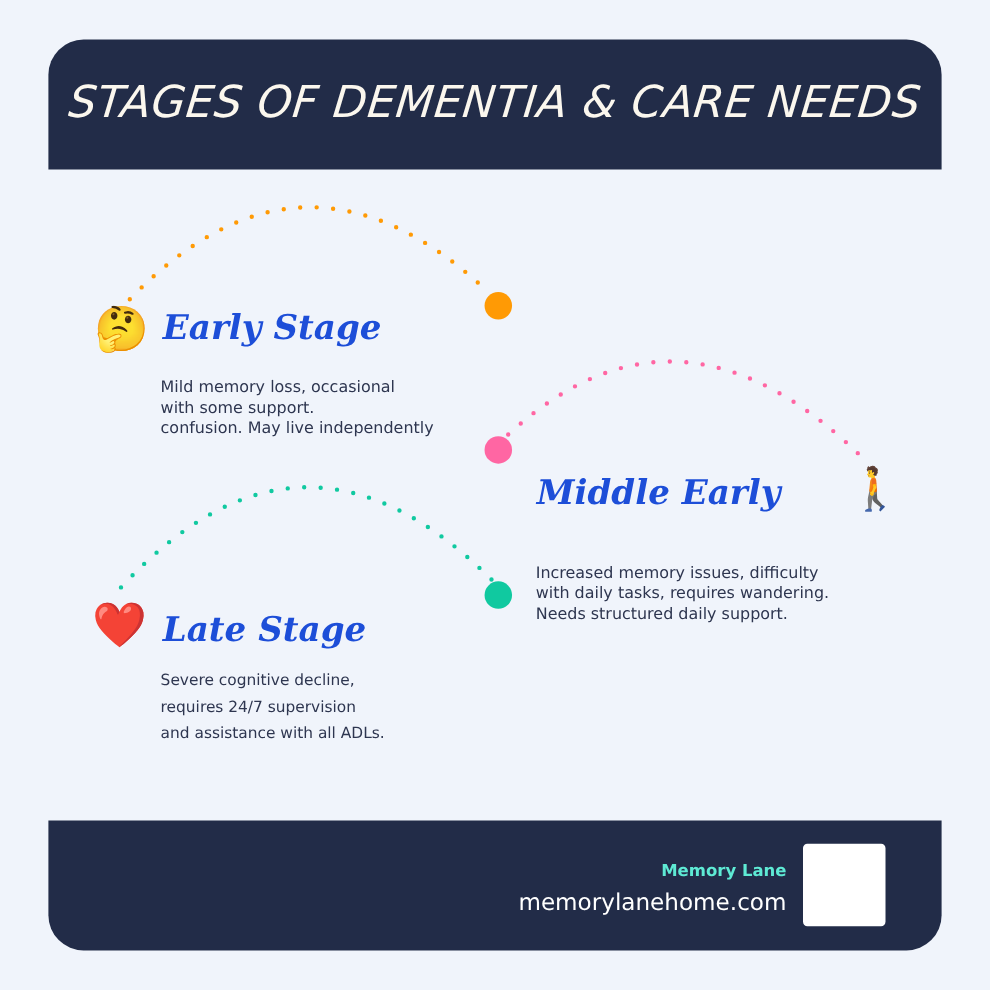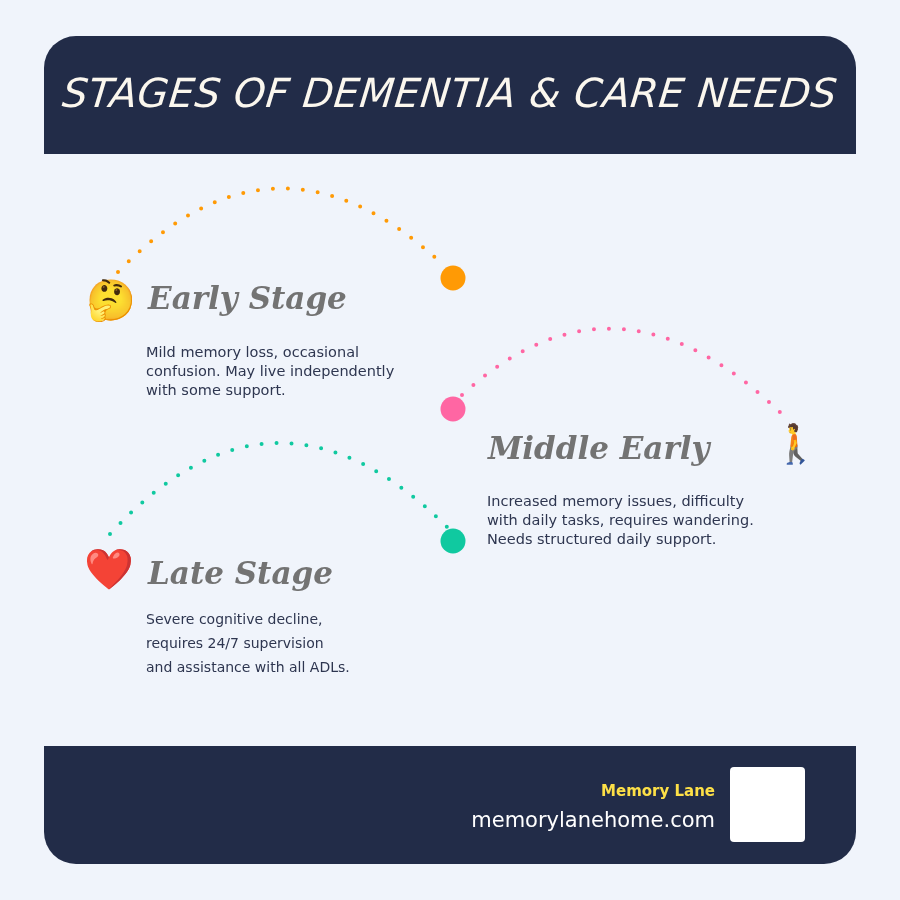--- a/index.html
+++ b/index.html
@@ -1,26 +1,26 @@
 <!DOCTYPE html>
 <html><head>
 <meta charset="utf-8">
 <style>
   html, body { margin:0; padding:0; }
   body { width:900px; height:900px; background:#f0f4fb; position:relative; overflow:hidden; font-family:"DejaVu Sans", sans-serif; }
   .header { position:absolute; left:44px; top:36px; width:812px; height:118px; background:#222c48; border-radius:32px 32px 0 0; }
   .title { position:absolute; left:0; right:0; top:34px; text-align:center; color:#fbf7ee; font-family:"DejaVu Sans", sans-serif; font-style:italic; font-size:40px; letter-spacing:0.5px; transform:skewX(-6deg); }
   .arcs { position:absolute; left:0; top:0; width:900px; height:900px; }
   .emoji { position:absolute; font-size:40px; line-height:1; }
-  .stage-title { position:absolute; font-family:"DejaVu Serif", serif; font-style:italic; font-size:31px; color:#737373; font-weight:bold; }
+  .stage-title { position:absolute; font-family:"DejaVu Serif", serif; font-style:italic; font-size:31px; color:#1d4ed8; font-weight:bold; }
   .desc { position:absolute; color:#2e3650; font-family:"DejaVu Sans", sans-serif; }
   .desc.small { font-size:14.5px; line-height:19px;margin-top:10px; }
   .desc.large { font-size:14px; line-height:24px; }
   .footer { position:absolute; left:44px; top:746px; width:812px; height:118px; background:#222c48; border-radius:0 0 32px 32px; }
-  .brand { position:absolute; right:141px; top:36px; color:#fde047; font-weight:bold; font-size:15px; text-align:right; }
+  .brand { position:absolute; right:141px; top:36px; color:#5eead4; font-weight:bold; font-size:15px; text-align:right; }
   .url { position:absolute; right:141px; top:62px; color:#ffffff; font-size:21px; text-align:right; }
   .qr { position:absolute; left:686px; top:21px; width:75px; height:75px; background:#ffffff; border-radius:4px; }
 </style>
 </head>
 <body>
 
 <div class="header">
   <div class="title">STAGES OF DEMENTIA &amp; CARE NEEDS</div>
 </div>
 
@@ -30,27 +30,27 @@
   <path d="M462 395 Q 620 250 790 422" fill="none" stroke="#ff66a3" stroke-width="4" stroke-linecap="round" stroke-dasharray="0 15"></path>
   <circle cx="453" cy="409" r="12.5" fill="#ff66a3"></circle>
   <path d="M110 534 Q 275 355 448 528" fill="none" stroke="#10c9a0" stroke-width="4" stroke-linecap="round" stroke-dasharray="0 15"></path>
   <circle cx="453" cy="541" r="12.5" fill="#10c9a0"></circle>
 </svg>
 
 <div class="emoji" style="left:86px;top:280px;">🤔</div>
 <div class="stage-title" style="left:148px;top:280px;">Early Stage</div>
 <div class="desc small" style="left:146px;top:333px;">
   <div>Mild memory loss, occasional</div>
+  <div>with some support.</div>
   <div>confusion. May live independently</div>
-  <div>with some support.</div>
 </div>
 
 <div class="emoji" style="left:772px;top:425px;font-size:38px;">🚶</div>
 <div class="stage-title" style="left:488px;top:430px;">Middle Early</div>
-<div class="desc small" style="left:487px;top:482px;">
+<div class="desc small" style="left:487px;top:502px;">
   <div>Increased memory issues, difficulty</div>
   <div>with daily tasks, requires wandering.</div>
   <div>Needs structured daily support.</div>
 </div>
 
 <div class="emoji" style="left:84px;top:549px;">❤️</div>
 <div class="stage-title" style="left:148px;top:555px;">Late Stage</div>
 <div class="desc large" style="left:146px;top:607px;">
   <div>Severe cognitive decline,</div>
   <div>requires 24/7 supervision</div>

